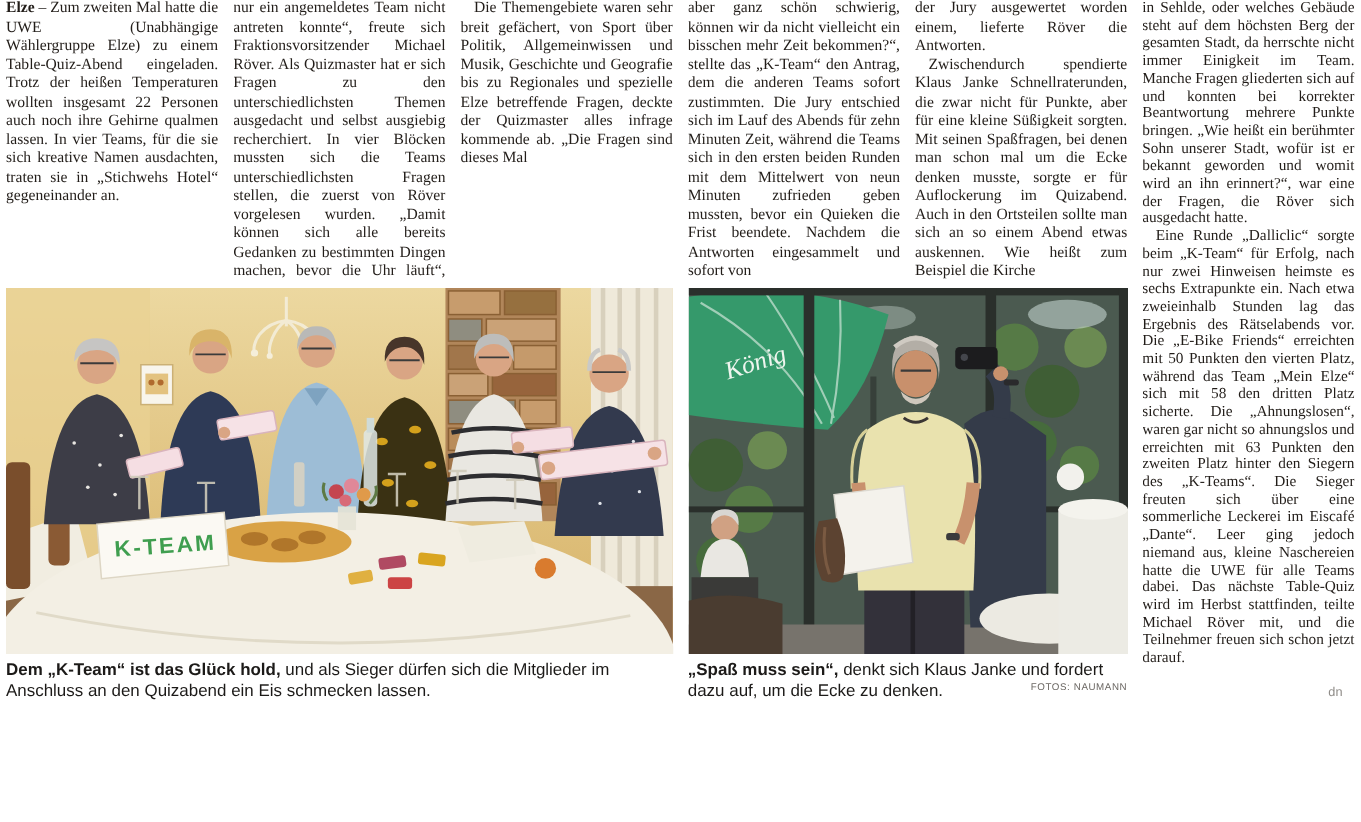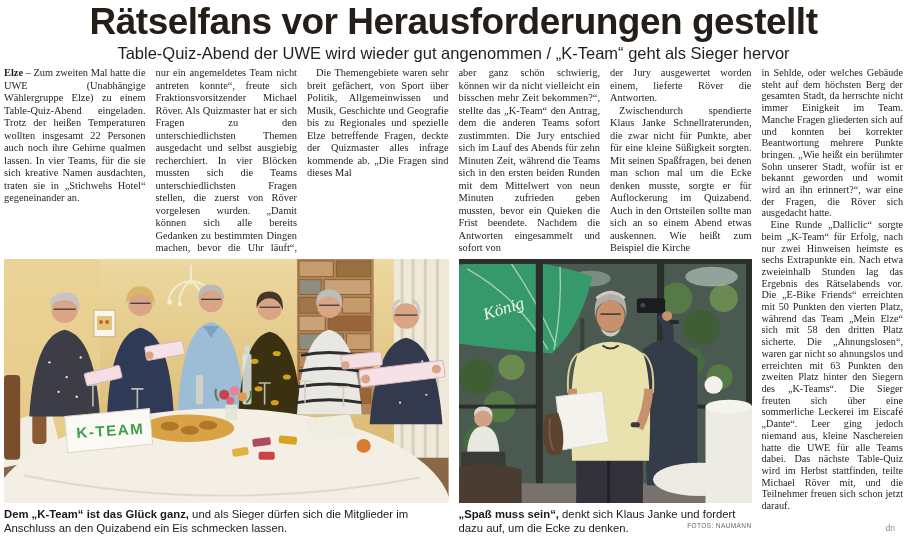--- a/index.html
+++ b/index.html
@@ -82,24 +82,20 @@
     position:absolute; right:0; bottom:2px;
     font-size:6.5px; letter-spacing:0.4px;
     color:#6b6763; font-weight:400;
   }
 </style>
 </head>
 <body>
 
 <div class="page">
 
-  <div class="masthead">
-    <h1 class="headline">Rätselfans vor Herausforderungen gestellt</h1>
-    <div class="subheadline">Table-Quiz-Abend der UWE wird wieder gut angenommen / „K-Team“ geht als Sieger hervor</div>
-  </div>
 
   <div class="article-body">
 
     <div class="col-text col-1">
       <p class="p-first"><b class="lead-in">Elze</b><span> – Zum zweiten Mal hatte die UWE (Unabhängige Wählergruppe Elze) zu einem Table-Quiz-Abend eingeladen. Trotz der heißen Temperaturen wollten insgesamt 22 Personen auch noch ihre Gehirne qualmen lassen. In vier Teams, für die sie sich kreative Namen ausdachten, traten sie in „Stichwehs Hotel“ gegeneinander an.</span></p>
     </div>
 
     <div class="col-text col-2">
       <p class="p-first">nur ein angemeldetes Team nicht antreten konnte“, freute sich Fraktionsvorsitzender Michael Röver. Als Quizmaster hat er sich Fragen zu den unterschiedlichsten Themen ausgedacht und selbst ausgiebig recherchiert. In vier Blöcken mussten sich die Teams unterschiedlichsten Fragen stellen, die zuerst von Röver vorgelesen wurden. „Damit können sich alle bereits Gedanken zu bestimmten Dingen machen, bevor die Uhr läuft“, erklärte</p>
     </div>
@@ -394,21 +390,21 @@
           <path d="M135,62 Q131,34 150,32 Q169,34 165,62 Q166,44 150,42 Q134,44 135,62 Z" fill="#b3aea6"></path>
           <path d="M136,40 Q150,28 164,40" stroke="#cfcac2" stroke-width="3" fill="none"></path>
           <path d="M140,70 Q150,80 160,70 Q158,78 150,79 Q142,78 140,70 Z" fill="#cfc8bd"></path>
           <path d="M140,56 L160,56" stroke="#3a3a3a" stroke-width="1.6" fill="none"></path>
           <path d="M142,88 Q150,94 158,88" stroke="#3a3633" stroke-width="2" fill="none"></path>
         </g>
       </svg>
     </div>
 
     <div class="caption caption-left">
-      <span class="cap-bold">Dem „K-Team“ ist das Glück ganz,</span><span> und als Sieger dürfen sich die Mitglieder im Anschluss an den Quizabend ein Eis schmecken lassen.</span>
+      <span class="cap-bold">Dem „K-Team“ ist das Glück hold,</span><span> und als Sieger dürfen sich die Mitglieder im Anschluss an den Quizabend ein Eis schmecken lassen.</span>
     </div>
     <div class="caption caption-right">
       <span class="cap-bold">„Spaß muss sein“,</span><span> denkt sich Klaus Janke und fordert dazu auf, um die Ecke zu denken.</span>
       <span class="photo-credit">FOTOS: NAUMANN</span>
     </div>
 
   </div>
 </div>
 
 </body></html>

